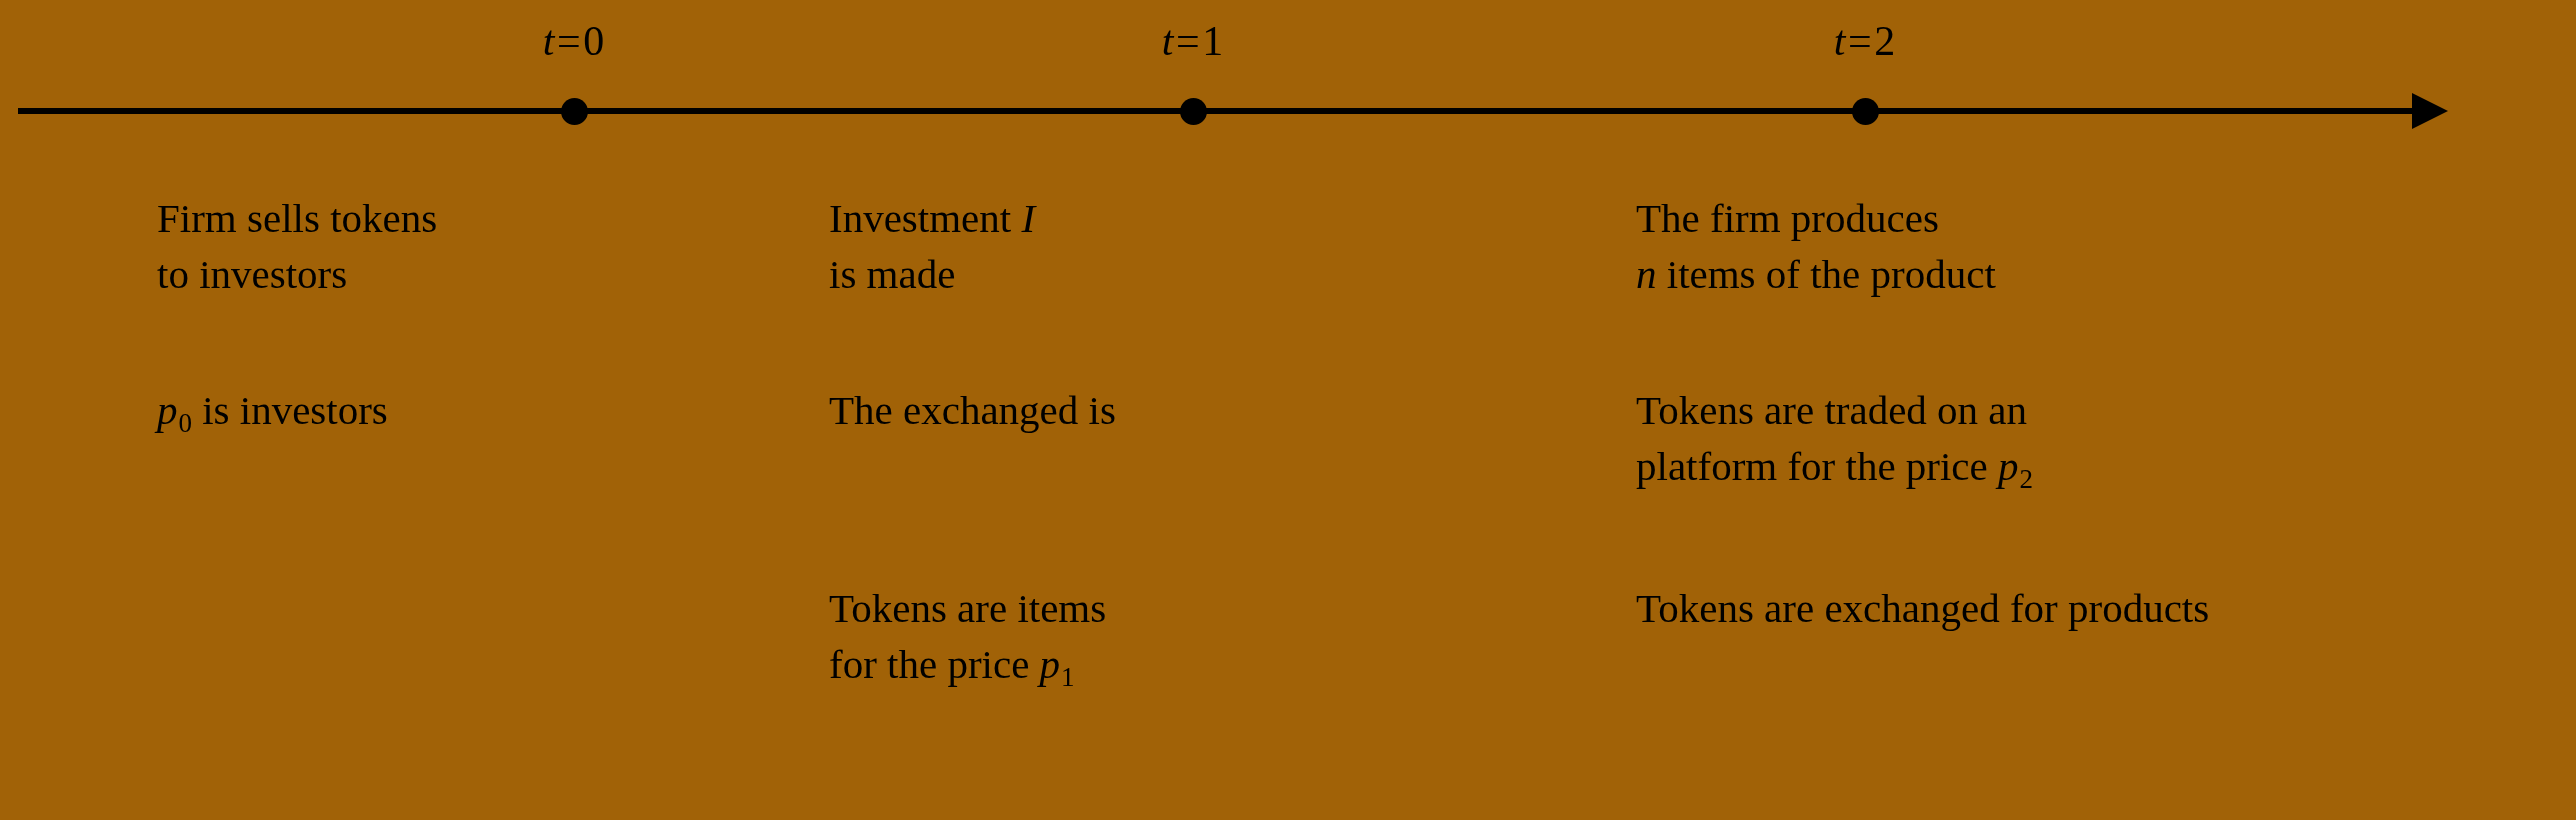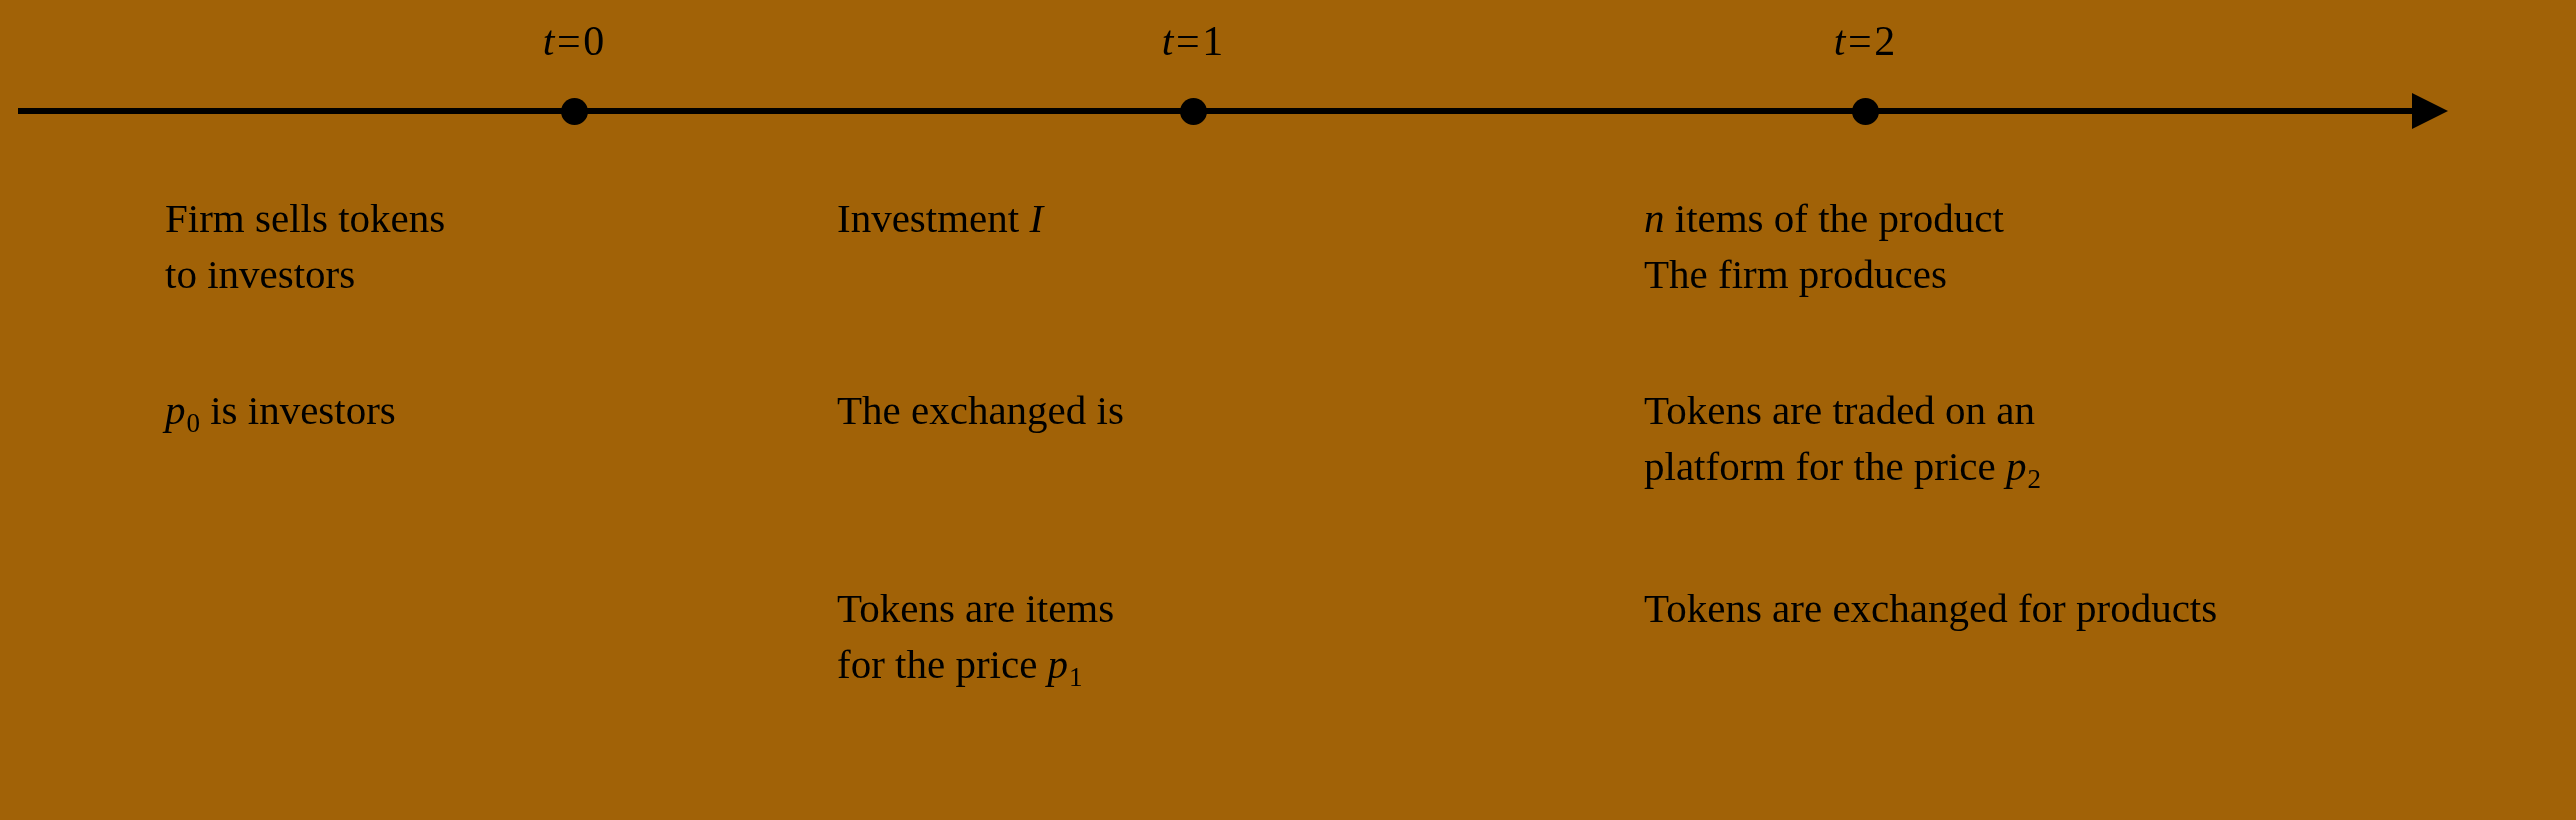--- a/index.html
+++ b/index.html
@@ -81,21 +81,21 @@
     padding: 0 2.7px;
   }
 
   
   .column {
     position: absolute;
     top: 170px;
   }
   .block {
     position: absolute;
-    left: 8px;
+    left: 0;
     font-size: 41px;
     line-height: 56px;
     white-space: nowrap;
   }
   .block .line {
     display: block;
     white-space: nowrap;
   }
   .mi {
     font-style: italic;
@@ -154,34 +154,35 @@
         <span class="line"><span>to investors</span></span>
       </div>
     <div class="block b1">
         <span class="line"><span class="mi">p</span><span class="sub">0</span><span> is investors</span></span>
       </div>
   </div>
 
   <div id="col-t1" class="column">
     <div class="block b0">
         <span class="line"><span>Investment </span><span class="mi">I</span></span>
+        <span class="line"><span>is made</span></span>
       </div>
     <div class="block b1">
         <span class="line"><span>The exchanged is</span></span>
       </div>
     <div class="block b2">
         <span class="line"><span>Tokens are items</span></span>
         <span class="line"><span>for the price </span><span class="mi">p</span><span class="sub">1</span></span>
       </div>
   </div>
 
   <div id="col-t2" class="column">
     <div class="block b0">
+        <span class="line"><span>The firm produces</span></span>
         <span class="line"><span class="mi">n</span><span> items of the product</span></span>
-        <span class="line"><span>The firm produces</span></span>
       </div>
     <div class="block b1">
         <span class="line"><span>Tokens are traded on an</span></span>
         <span class="line"><span>platform for the price </span><span class="mi">p</span><span class="sub">2</span></span>
       </div>
     <div class="block b2">
         <span class="line"><span>Tokens are exchanged for products</span></span>
       </div>
   </div>
 

